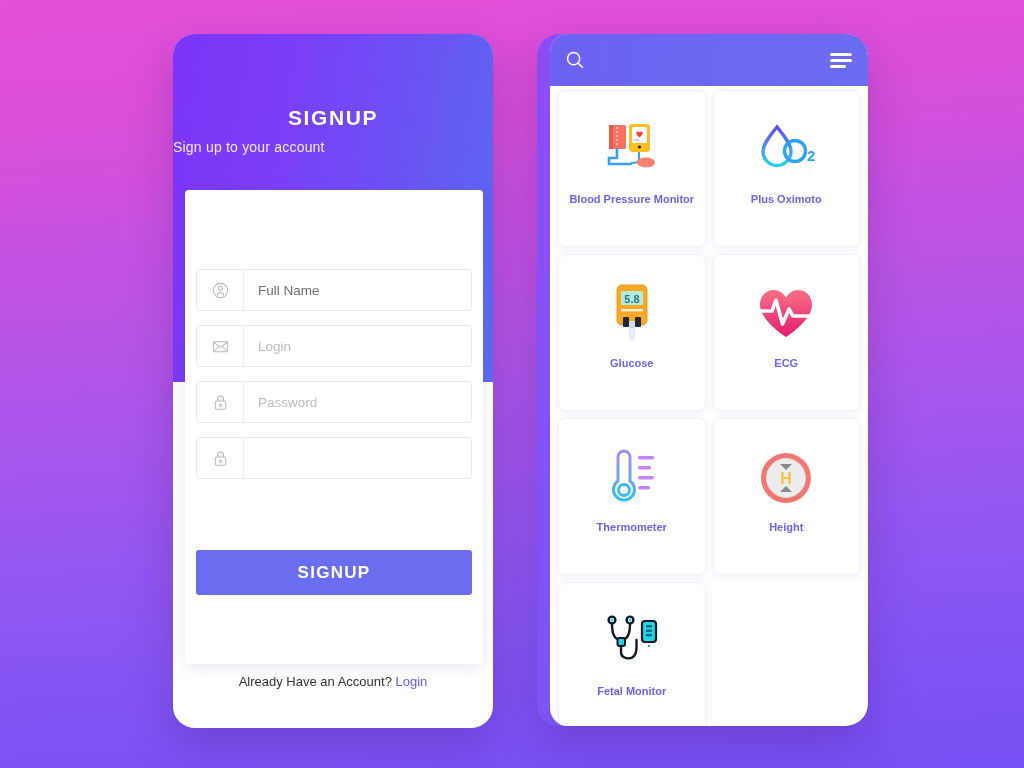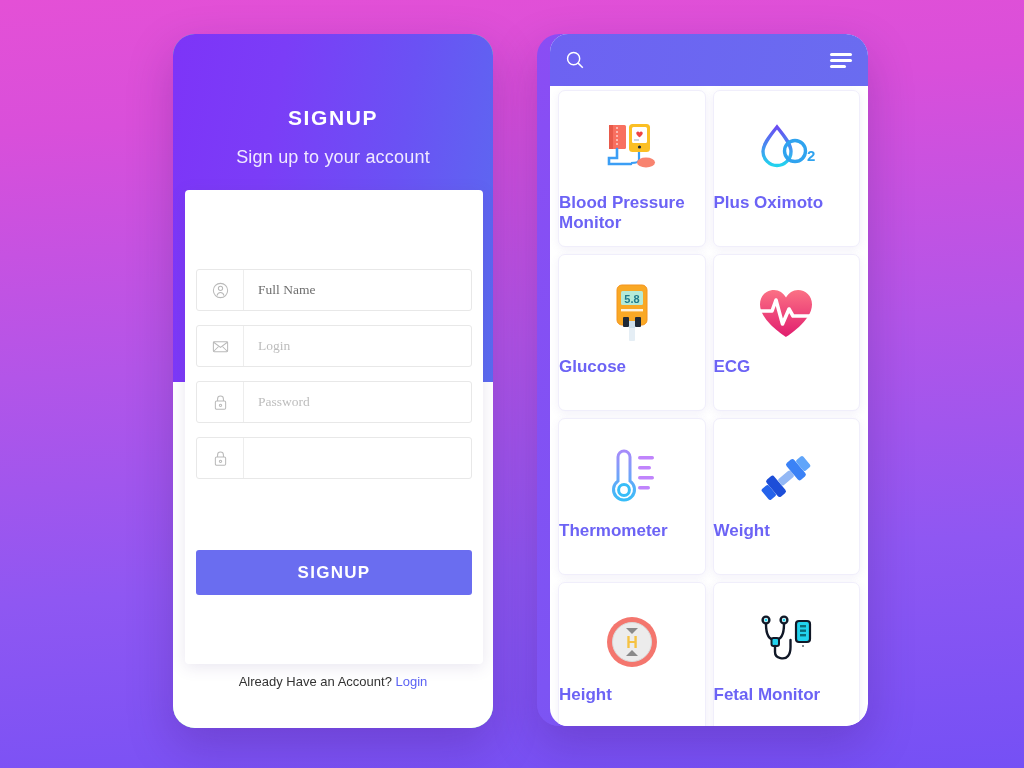--- a/index.html
+++ b/index.html
@@ -32,39 +32,39 @@
     left: 0; top: 0; width: 320px; height: 358px;
     background: linear-gradient(100deg, #7d34f8 0%, #7b3df7 30%, #6a52f4 65%, #5a6cf0 100%);
   }
   .signup-title {
     position: absolute; left: 0; top: 72px; width: 100%;
     text-align: center; color: #fff;
     font-size: 21px; font-weight: bold; letter-spacing: 1.6px;
   }
   .signup-sub {
     position: absolute; left: 0; top: 105px; width: 100%;
-    text-align: center; color: #f0e9ff;
-    font-size: 18px; letter-spacing: .2px; margin-top: 8px;
+    color: #f0e9ff;
+    font-size: 14px; letter-spacing: .2px;
   }
 
   .white-sheet {
     position: absolute;
     left: 0; top: 348px; width: 320px; height: 346px;
     background: #ffffff;
   }
 
   .form-card {
     position: absolute;
     left: 12px; top: 156px;
     width: 298px; height: 474px;
     background: #fff;
     border-radius: 4px;
     box-shadow: 0 3px 16px rgba(85,60,140,.13);
   }
-  .fields { position: absolute; left: 11px; top: 79px; width: 276px; font-family: Liberation Serif, serif; }
+  .fields { position: absolute; left: 11px; top: 79px; width: 276px; }
 
   .field {
     display: flex; align-items: stretch;
     height: 42px;
     border: 1px solid #e8e8e8;
     border-radius: 3px;
     background: #fff;
     margin-bottom: 14px;
   }
   .field-icon {
@@ -155,22 +155,22 @@
     position: relative;
     cursor: pointer;
   }
   .dev-art {
     position: absolute; left: 0; top: 26px;
     width: 100%; height: 66px;
     display: flex; align-items: center; justify-content: center;
   }
   .dev-label {
     position: absolute; left: 0; top: 102px;
-    width: 100%; 
-    font-size: 17px; font-weight: bold;
+    width: 100%; text-align: center;
+    font-size: 11px; font-weight: bold;
     color: #6c63f5;
   }
 </style>
 </head>
 <body>
 
 <div class="phone" id="phone-signup">
 
   <div class="signup-header">
     <div class="signup-title">SIGNUP</div>
@@ -339,34 +339,20 @@
             <circle cx="22" cy="43" r="5.4" fill="none" stroke="#38bdf8" stroke-width="3"></circle>
             <rect x="36" y="9" width="16" height="3.4" rx="1.7" fill="#c084fc"></rect>
             <rect x="36" y="19" width="13" height="3.4" rx="1.7" fill="#c084fc"></rect>
             <rect x="36" y="29" width="16" height="3.4" rx="1.7" fill="#c084fc"></rect>
             <rect x="36" y="39" width="12" height="3.4" rx="1.7" fill="#c084fc"></rect>
           </svg>
         </div>
         <div class="dev-label">Thermometer</div>
       </div>
 
-      <div class="dev-card">
-        <div class="dev-art">
-          <svg width="62" height="58" viewBox="0 0 62 58">
-            <g transform="rotate(-40 31 29)">
-              <rect x="4" y="22" width="9" height="14" rx="2" fill="#2563eb"></rect>
-              <rect x="13" y="18" width="10" height="22" rx="2.5" fill="#1d4ed8"></rect>
-              <rect x="23" y="25" width="16" height="8" rx="2" fill="#93b8f5"></rect>
-              <rect x="39" y="18" width="10" height="22" rx="2.5" fill="#3b82f6"></rect>
-              <rect x="49" y="22" width="9" height="14" rx="2" fill="#60a5fa"></rect>
-            </g>
-          </svg>
-        </div>
-        <div class="dev-label">Weight</div>
-      </div>
 
       <div class="dev-card">
         <div class="dev-art">
           <svg width="56" height="56" viewBox="0 0 56 56">
             <circle cx="28" cy="28" r="25" fill="#f4766e"></circle>
             <circle cx="28" cy="28" r="19.5" fill="#ececec"></circle>
             <circle cx="28" cy="28" r="19.5" fill="none" stroke="#d9d9d9" stroke-width="1"></circle>
             <path d="M22 14h12l-6 6z" fill="#8a8a8a"></path>
             <path d="M22 42h12l-6-6z" fill="#8a8a8a"></path>
             <text x="28" y="34" text-anchor="middle" font-family="Liberation Sans, sans-serif" font-size="16" font-weight="bold" fill="#f5c243">H</text>

